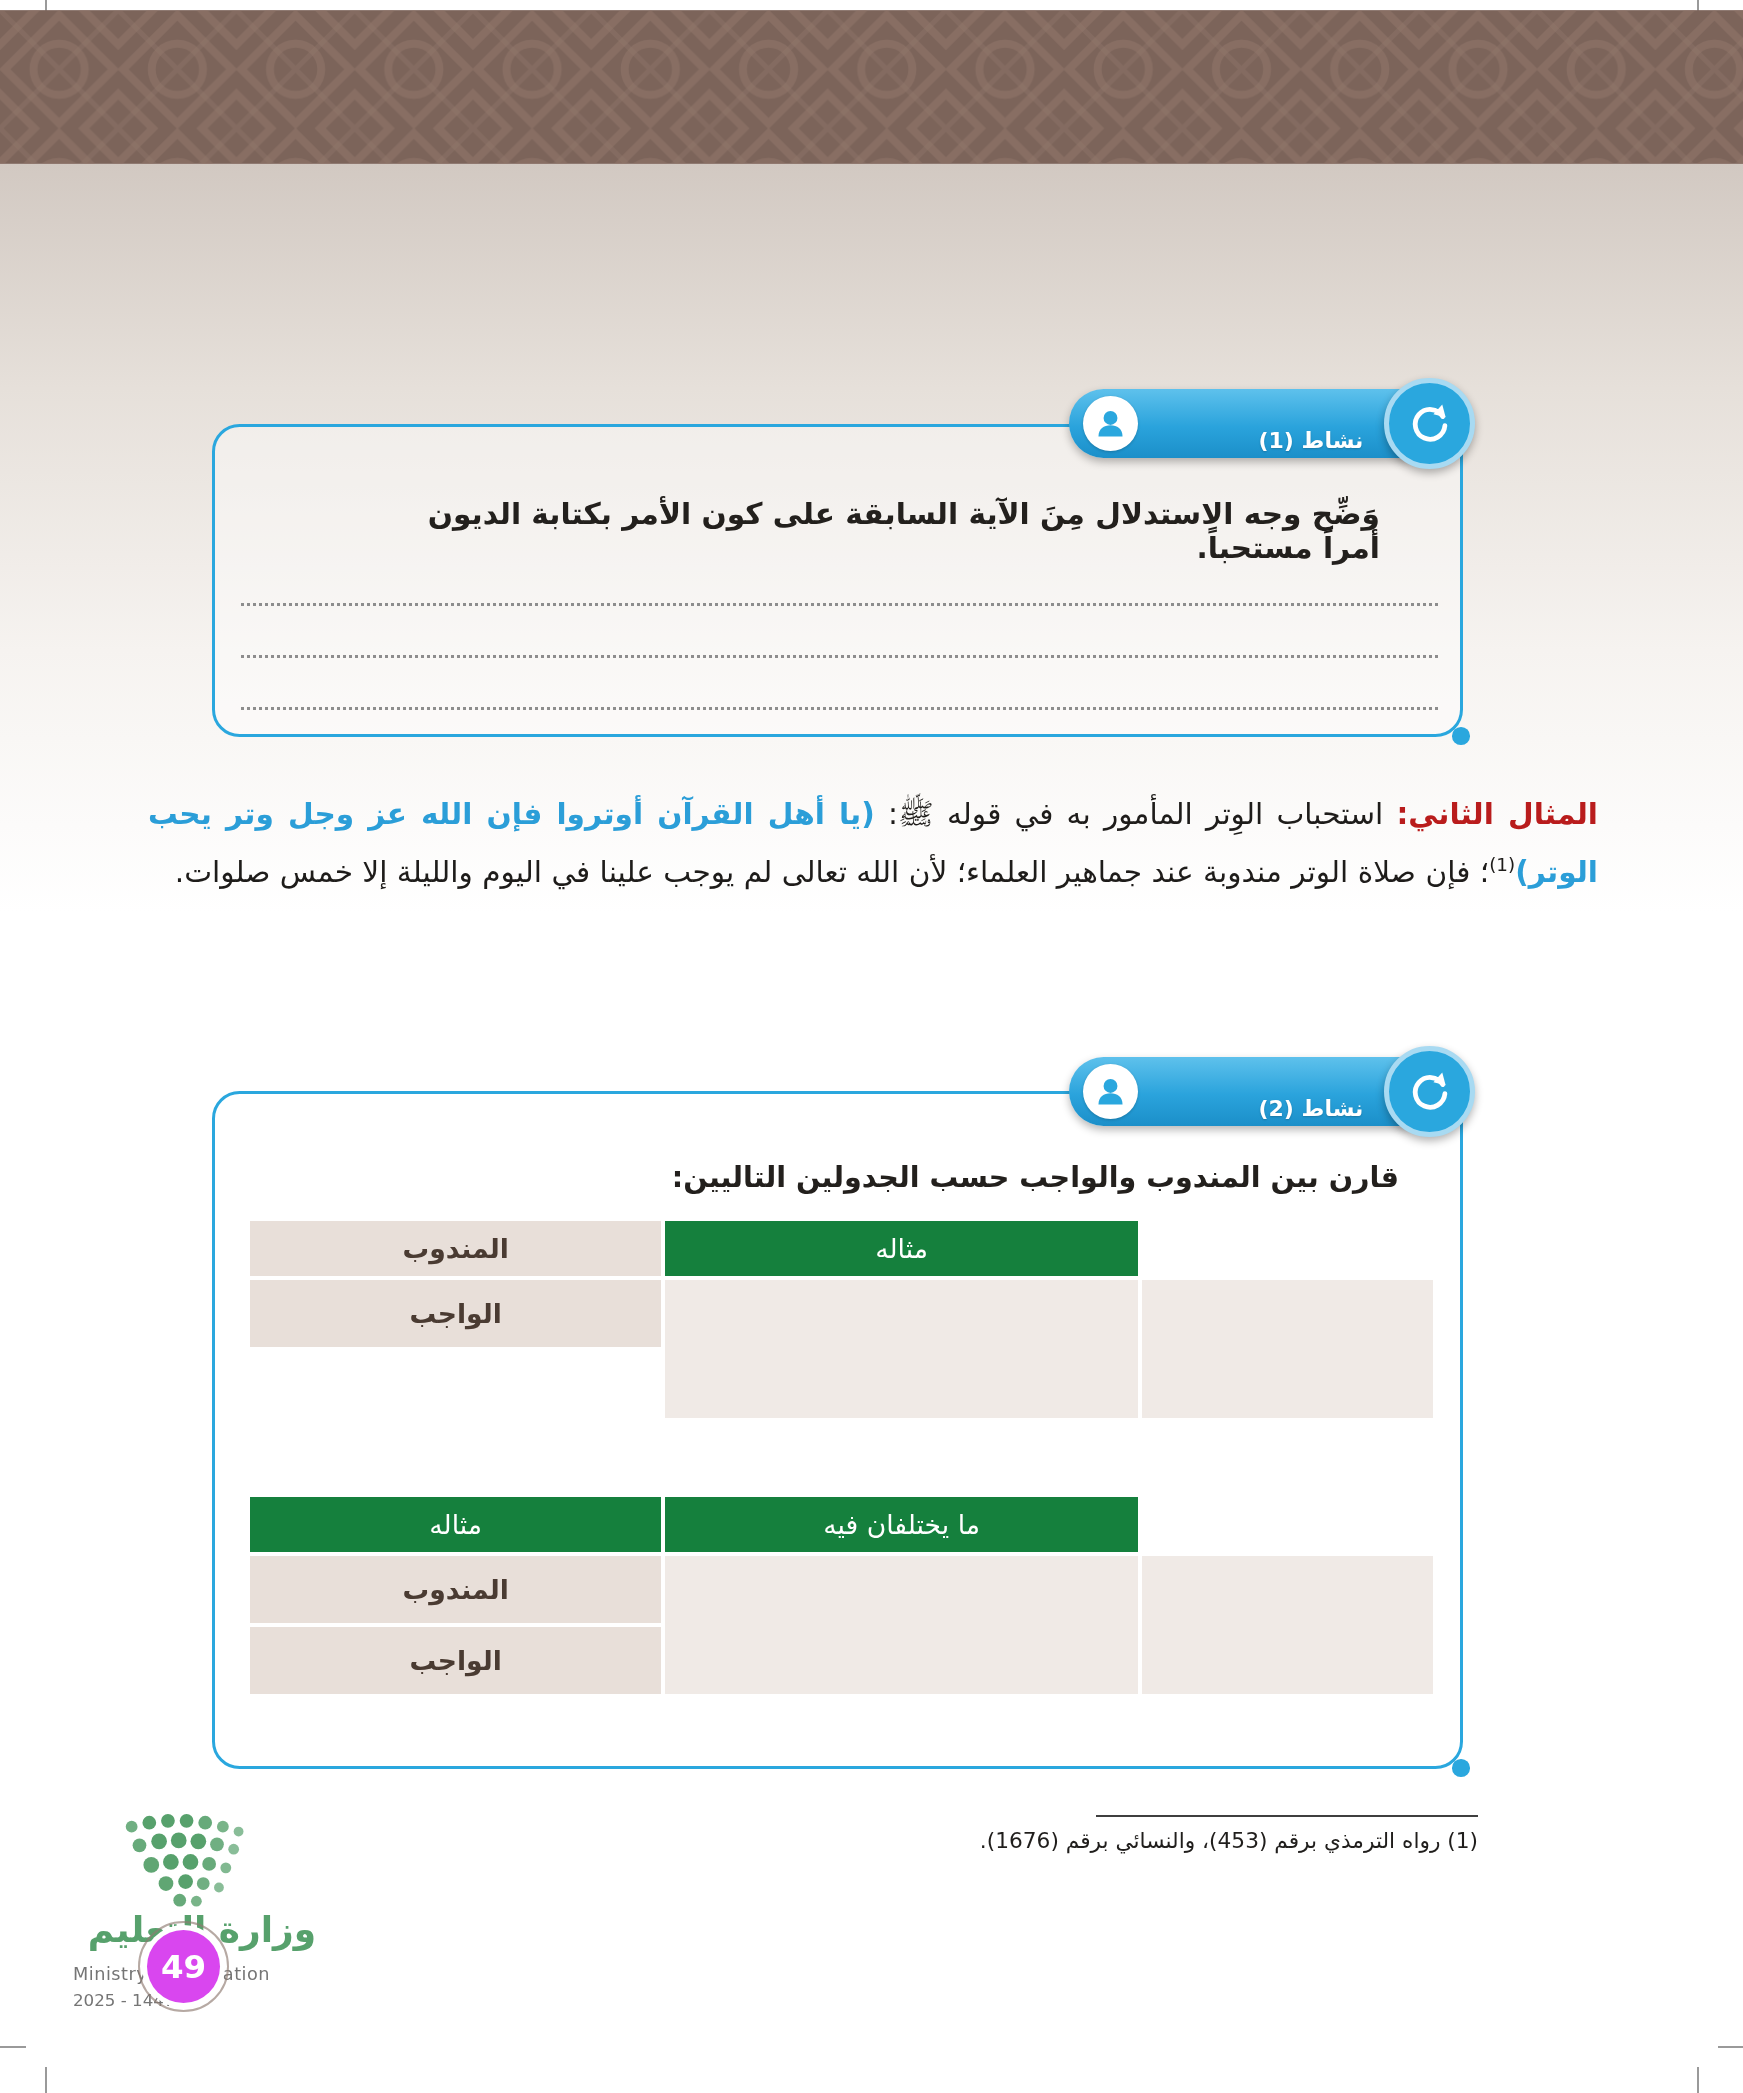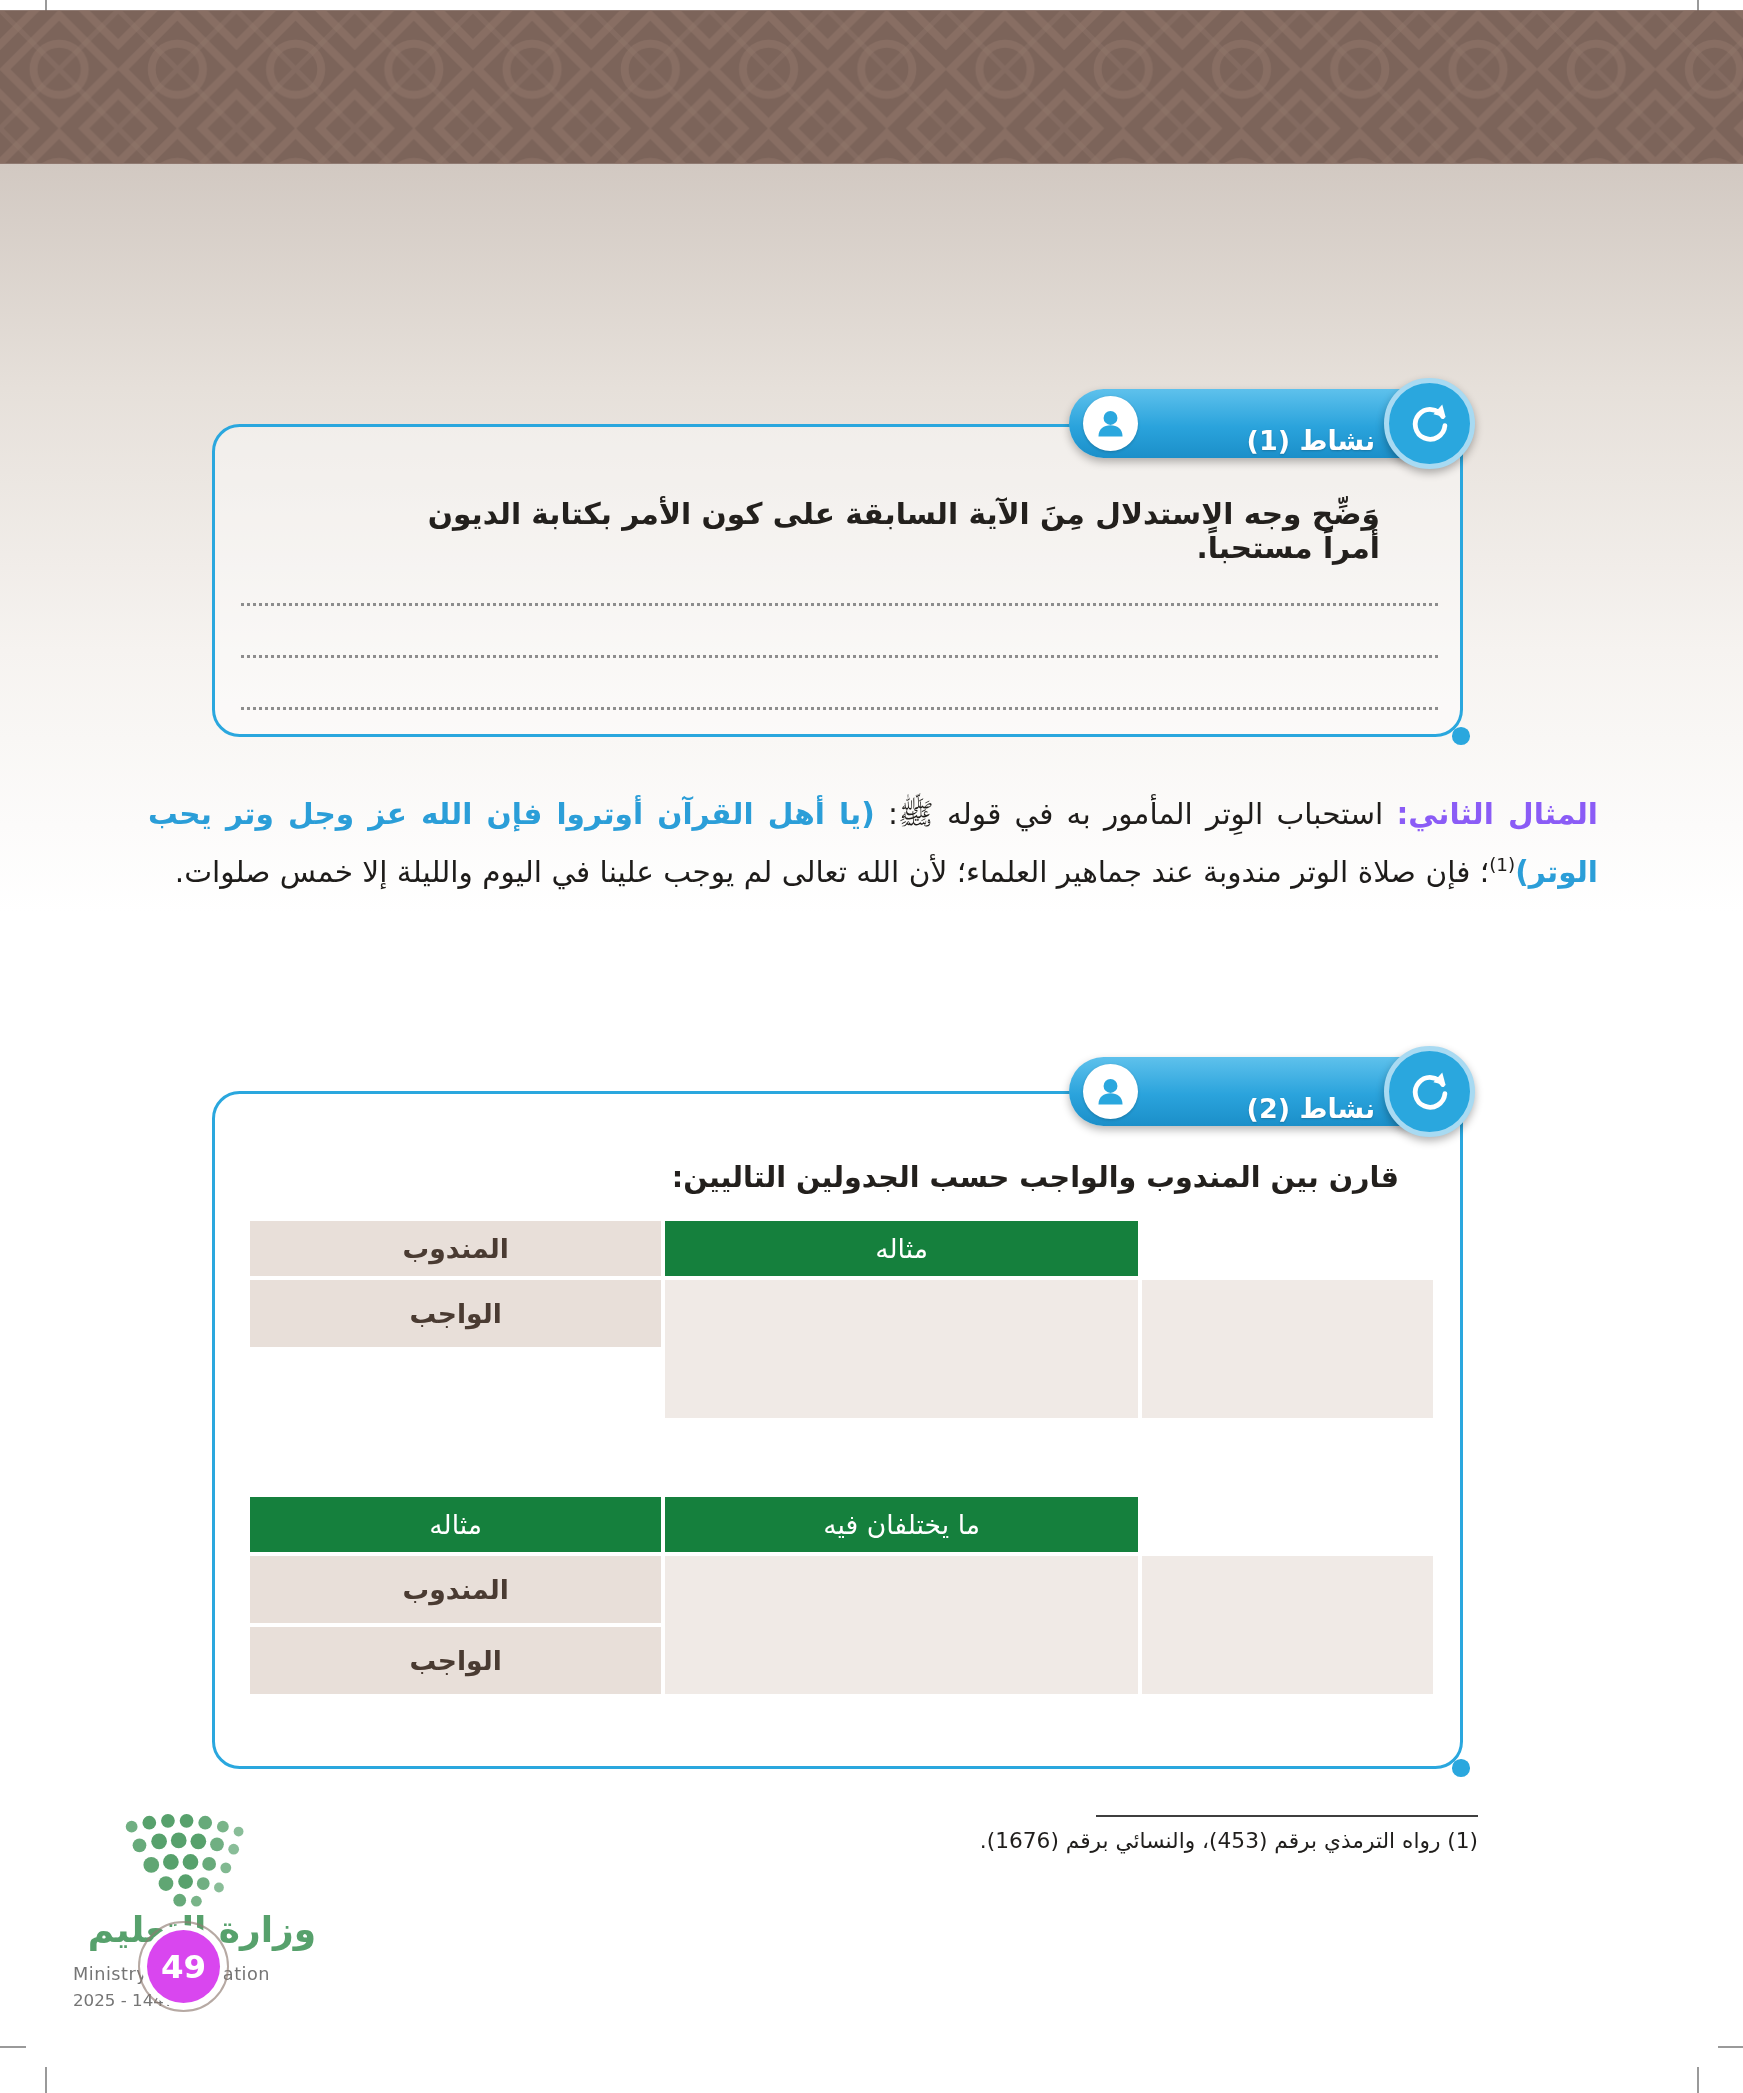--- a/index.html
+++ b/index.html
@@ -35,21 +35,21 @@
     box-shadow:0 3.9px 8.9px rgba(0,0,0,.28);
     display:flex; align-items:center; padding:0 13.8px; gap:13.8px;
   }
   .person-circle {
     width:55px; height:55px; border-radius:50%; background:#ffffff;
     display:flex; align-items:center; justify-content:center; flex:0 0 auto;
     box-shadow:0 1px 3px rgba(0,0,0,.2);
   }
   .badge .label {
     flex:1; text-align:center; direction:rtl;
-    color:#ffffff; font-weight:700; font-size:27px;
+    color:#ffffff; font-weight:700; font-size:22px;
     text-shadow:0 1px 2px rgba(0,0,0,.2); padding-left:49px;margin-top:34px;
   }
   .refresh-circle {
     position:absolute; right:0; top:2px; width:91px; height:91px; border-radius:50%;
     background:#2aa7de; border:5.9px solid #a8daf2;
     box-shadow:0 3.9px 8.9px rgba(0,0,0,.3);
     display:flex; align-items:center; justify-content:center;
   }
 
   
@@ -66,21 +66,21 @@
     font-weight:700; color:#23201d; z-index:4;
   }
   .answer-line { position:absolute; border-bottom:3px dotted #8d8d8d; }
 
   
   .para {
     position:absolute; top:786px; left:148px; width:1450px;
     direction:rtl; text-align:justify;
     font-size:29.6px; line-height:1.95; color:#1e1c1a;
   }
-  .para .lead { font-weight:700; color:#8b5cf6; }
+  .para .lead { font-weight:700; color:#b91c1c; }
   .para .quote { color:#2b9ed8; font-weight:600; }
   .para sup { font-size:0.62em; color:#1e1c1a; }
 
   
   .cmp-table {
     position:absolute; left:251px; width:1182px;
     direction:rtl;
     display:grid;
     grid-template-columns:291px 473px 411px;
     grid-template-rows:55px 67px 67px;

